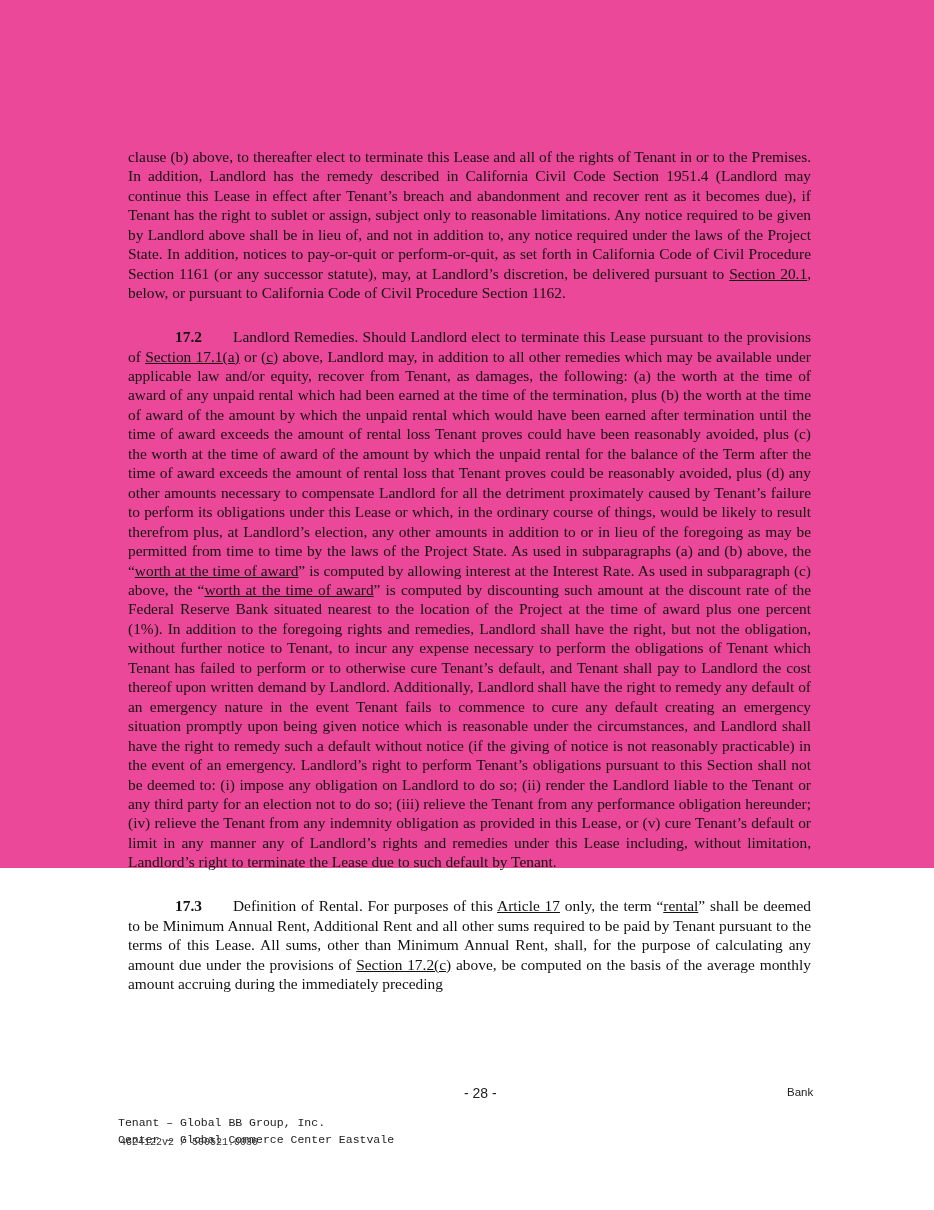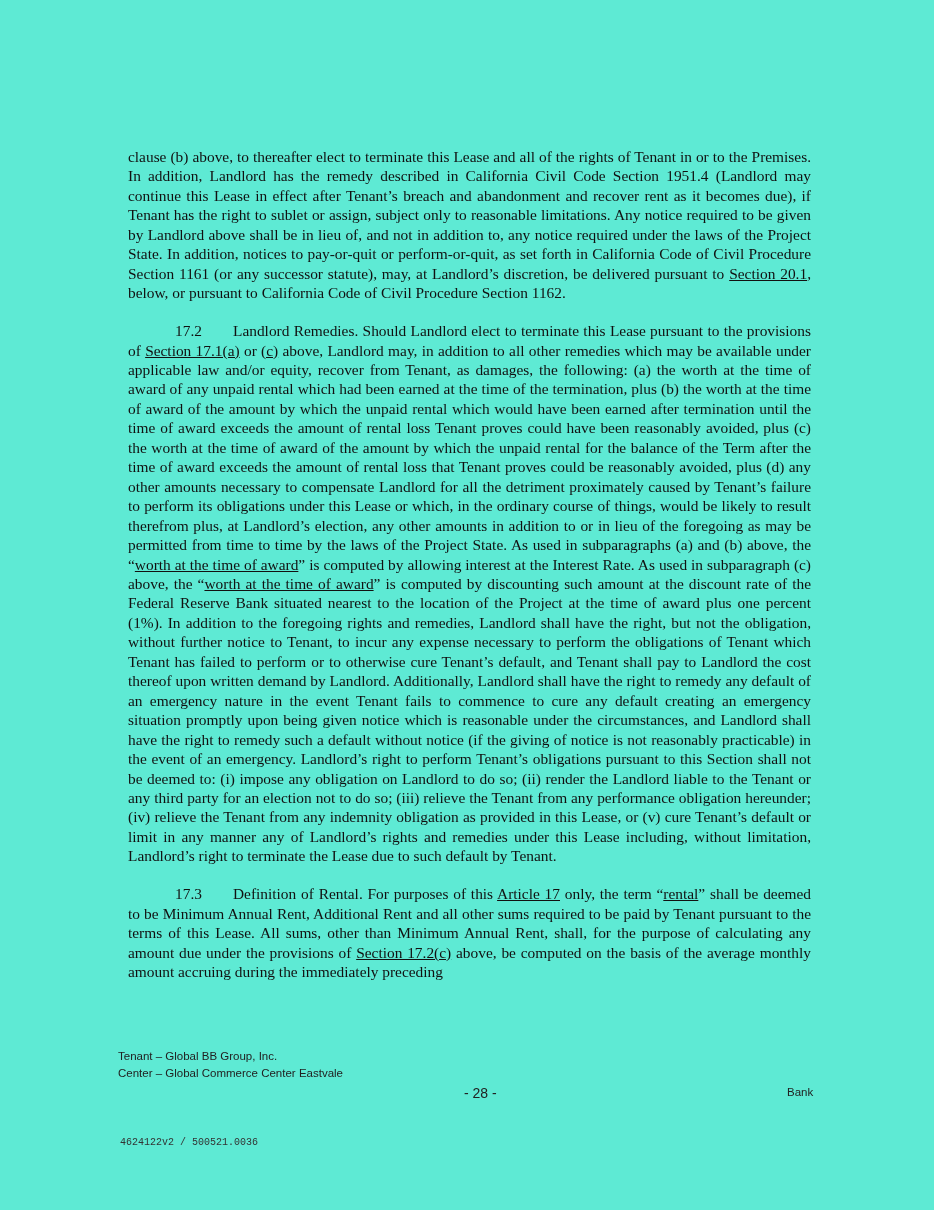--- a/index.html
+++ b/index.html
@@ -1,30 +1,30 @@
 <!DOCTYPE html>
 <html><head>
 <meta charset="utf-8">
 <style>
   html, body { margin: 0; padding: 0; background: #ffffff; }
   body { width: 934px; height: 1210px; position: relative; overflow: hidden; }
-  .page { position: absolute; left: 0; top: 0; width: 934px; height: 1210px; background: #5eead4; }
+  .page { position: absolute; left: 0; top: 0; width: 934px; height: 868px; background: #ec4899; }
   .body-text {
     position: absolute; left: 128px; top: 147px; width: 683px;
     font-family: "Liberation Serif", serif; font-size: 15.4px; line-height: 19.45px;
     color: #111; text-align: justify;
   }
   .para { margin: 0 0 18.5px 0; }
   .para.indent { text-indent: 47px; }
-  .secnum { font-weight: normal; display: inline-block; width: 58px; text-indent: 0; }
+  .secnum { font-weight: bold; display: inline-block; width: 58px; text-indent: 0; margin-top: 6px; }
   .sectitle { font-weight: normal; }
   .u { text-decoration: underline; }
   .footer-left {
-    position: absolute; left: 118px; top: 1048px;
-    font-family: Liberation Sans, sans-serif; font-size: 11.5px; line-height: 17px; color: #222;
+    position: absolute; left: 118px; top: 1114px;
+    font-family: Liberation Mono, monospace; font-size: 11.5px; line-height: 17px; color: #222;
   }
   .footer-center {
     position: absolute; left: 464px; top: 1085px;
     font-family: "Liberation Sans", sans-serif; font-size: 14px; color: #222;
   }
   .footer-right {
     position: absolute; left: 787px; top: 1086px;
     font-family: "Liberation Sans", sans-serif; font-size: 11.5px; color: #222;
   }
   .docid {

